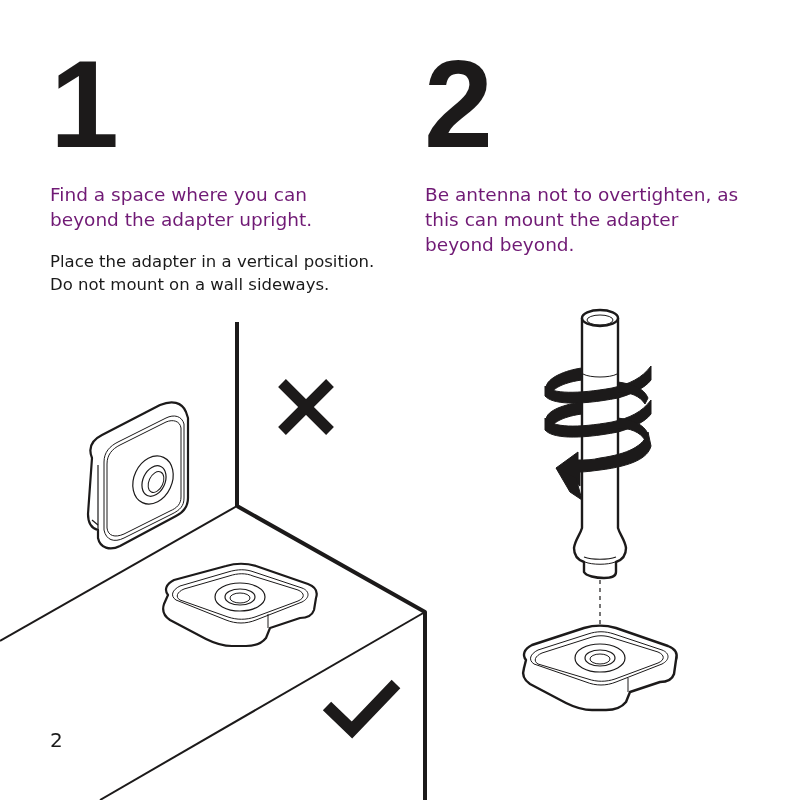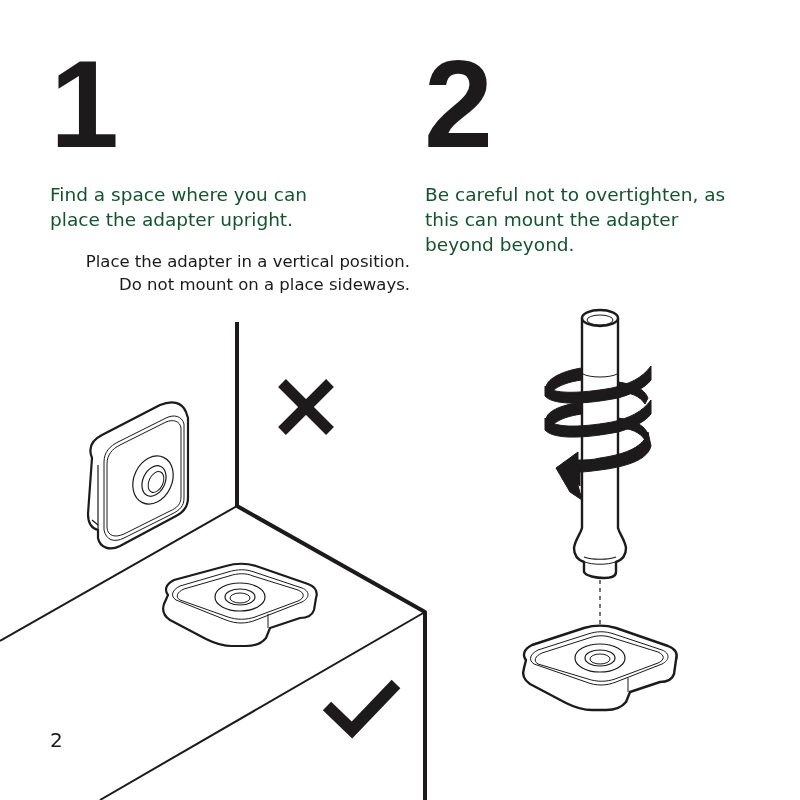--- a/index.html
+++ b/index.html
@@ -2,46 +2,46 @@
 <html><head>
 <meta charset="utf-8">
 <style>
   html, body { margin: 0; padding: 0; background: #ffffff; }
   body { width: 800px; height: 800px; position: relative; overflow: hidden;
          font-family: "DejaVu Sans", sans-serif; color: #1a1a1a; }
   .step-number { position: absolute; font-family: "Liberation Sans", sans-serif;
                  font-weight: bold; font-size: 124px; line-height: 1; color: #1c1a1a; letter-spacing: -2px; }
   #num1 { left: 50px; top: 42px; }
   #num2 { left: 424px; top: 42px; }
-  .heading { position: absolute; font-size: 18.5px; line-height: 25px; color: #14532d; }
+  .heading { position: absolute; font-size: 18.5px; line-height: 25px; color: #701a75; }
   .sub { position: absolute; font-size: 16.5px; line-height: 23px; color: #1a1a1a; }
   #s1-head { left: 50px; top: 182px; width: 350px; }
-  #s1-sub  { left: 50px; top: 250px; width: 360px; text-align: right; }
+  #s1-sub  { left: 50px; top: 250px; width: 360px; }
   #s2-head { left: 425px; top: 182px; width: 340px; }
   .line { display: block; white-space: nowrap; }
   #page-num { position: absolute; left: 50px; top: 728px; font-size: 20px; color: #1a1a1a; }
   svg.illus { position: absolute; left: 0; top: 0; }
 </style>
 </head>
 <body>
 
 <div id="num1" class="step-number">1</div>
 <div id="num2" class="step-number">2</div>
 
 <div id="s1-head" class="heading">
   <span class="line">Find a space where you can</span>
-  <span class="line">place the adapter upright.</span>
+  <span class="line">beyond the adapter upright.</span>
 </div>
 <div id="s1-sub" class="sub">
   <span class="line">Place the adapter in a vertical position.</span>
-  <span class="line">Do not mount on a place sideways.</span>
+  <span class="line">Do not mount on a wall sideways.</span>
 </div>
 
 <div id="s2-head" class="heading">
-  <span class="line">Be careful not to overtighten, as</span>
+  <span class="line">Be antenna not to overtighten, as</span>
   <span class="line">this can mount the adapter</span>
   <span class="line">beyond beyond.</span>
 </div>
 
 <svg class="illus" width="800" height="800" viewBox="0 0 800 800">
   <g fill="none" stroke="#1c1a1a" stroke-linecap="butt" stroke-linejoin="round">
 
     <g stroke-width="4">
       <line x1="237" y1="322" x2="237" y2="506"></line>
       <polyline points="237,506 425,612 425,800"></polyline>

